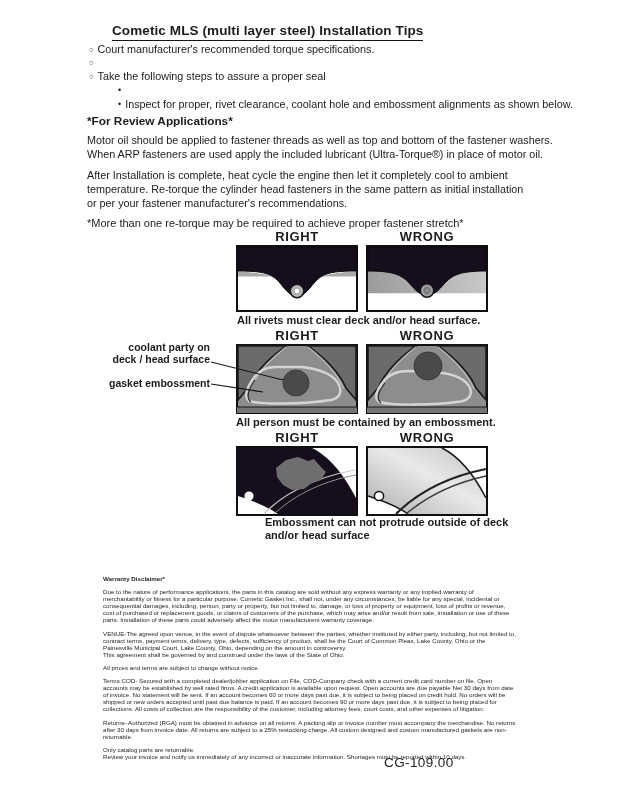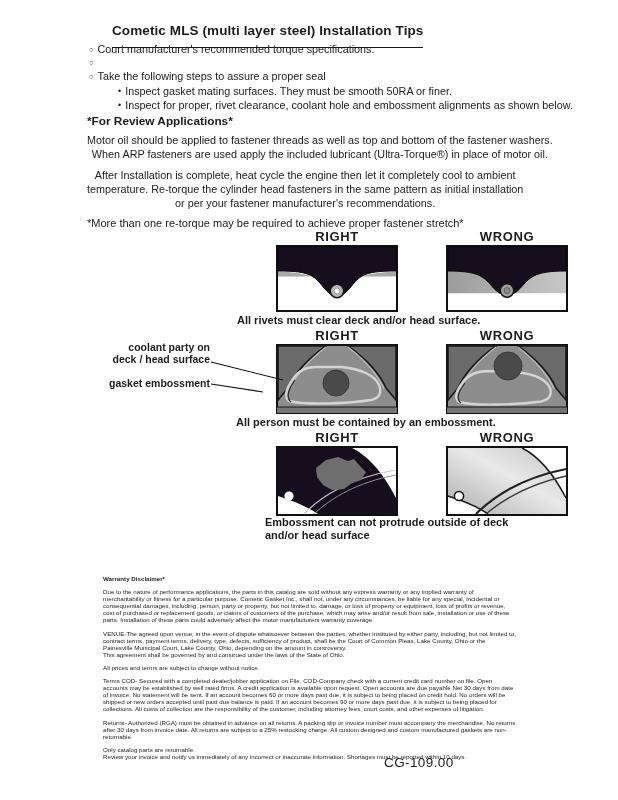--- a/index.html
+++ b/index.html
@@ -5,38 +5,38 @@
   html,body{margin:0;padding:0;}
   body{
     width:618px;height:800px;background:#ffffff;position:relative;overflow:hidden;
     font-family:"Liberation Sans", sans-serif;color:var(--c-ink,#1c1c1c);
     -webkit-font-smoothing:antialiased;
   }
   .abs{position:absolute;}
 
   
   #title{left:112px;top:23px;font-size:13.5px;font-weight:700;letter-spacing:.1px;
-         padding-bottom:9px;border-bottom:1.7px solid #151515;white-space:nowrap;}
+         padding-bottom:2px;border-bottom:1.7px solid #151515;white-space:nowrap;}
   #tips{left:89px;top:43px;font-size:10.8px;line-height:13.2px;white-space:nowrap;}
   .b-row{display:flex;align-items:baseline;}
   .b-dot{font-size:7.5px;margin-right:4px;position:relative;top:-1.5px;}
   .sb-row{margin-left:29px;}
   .sb-dot{font-size:9px;margin-right:4px;position:relative;top:-1px;}
 
   
   #diesel-h{left:87px;top:114px;font-size:11.8px;font-weight:700;}
-  .body-text{font-size:10.8px;line-height:14px;white-space:nowrap;text-align:center;}
+  .body-text{font-size:10.8px;line-height:14px;white-space:nowrap;}
   #para1{left:87px;top:133px;}
   #para2{left:87px;top:168px;}
   #note{left:87px;top:217px;font-size:11px;white-space:nowrap;}
 
   
   .dset{position:absolute;left:236px;display:flex;gap:8px;}
   #set1{top:229px;} #set2{top:328px;} #set3{top:430px;}
-  .fig{width:122px;margin-left:40px;}
+  .fig{width:122px;}
   .fig-label{text-align:center;font-size:13px;font-weight:700;letter-spacing:.6px;margin-bottom:1px;}
   .fig svg{display:block;}
   .cap{font-size:11px;font-weight:700;}
   #cap1{left:237px;top:314px;white-space:nowrap;}
   #cap2{left:236px;top:416px;width:253px;text-align:center;white-space:nowrap;}
   #cap3{left:237px;top:516px;width:245px;line-height:12.6px;margin-left:28px;}
 
   
   .ann{position:absolute;left:60px;width:150px;text-align:right;
        font-size:10.5px;font-weight:700;line-height:11.6px;}
@@ -65,21 +65,20 @@
   </div>
   <div class="b-row">
     <span class="b-dot">○</span>
   </div>
   <div class="b-row">
     <span class="b-dot">○</span>
     <span>Take the following steps to assure a proper seal</span>
   </div>
   <div class="b-row sb-row">
     <span class="sb-dot">•</span>
-    <span>Inspect gasket mating surfaces.  They must be smooth 50RA or finer.</span>
   </div>
   <div class="b-row sb-row">
     <span class="sb-dot">•</span>
     <span>Inspect for proper, rivet clearance, coolant hole and embossment alignments as shown below.</span>
   </div>
 </div>
 
 <div class="abs" id="diesel-h">*For Review Applications*</div>
 <div class="abs body-text" id="para1">
   <div>Motor oil should be applied to fastener threads as well as top and bottom of the fastener washers.</div>

